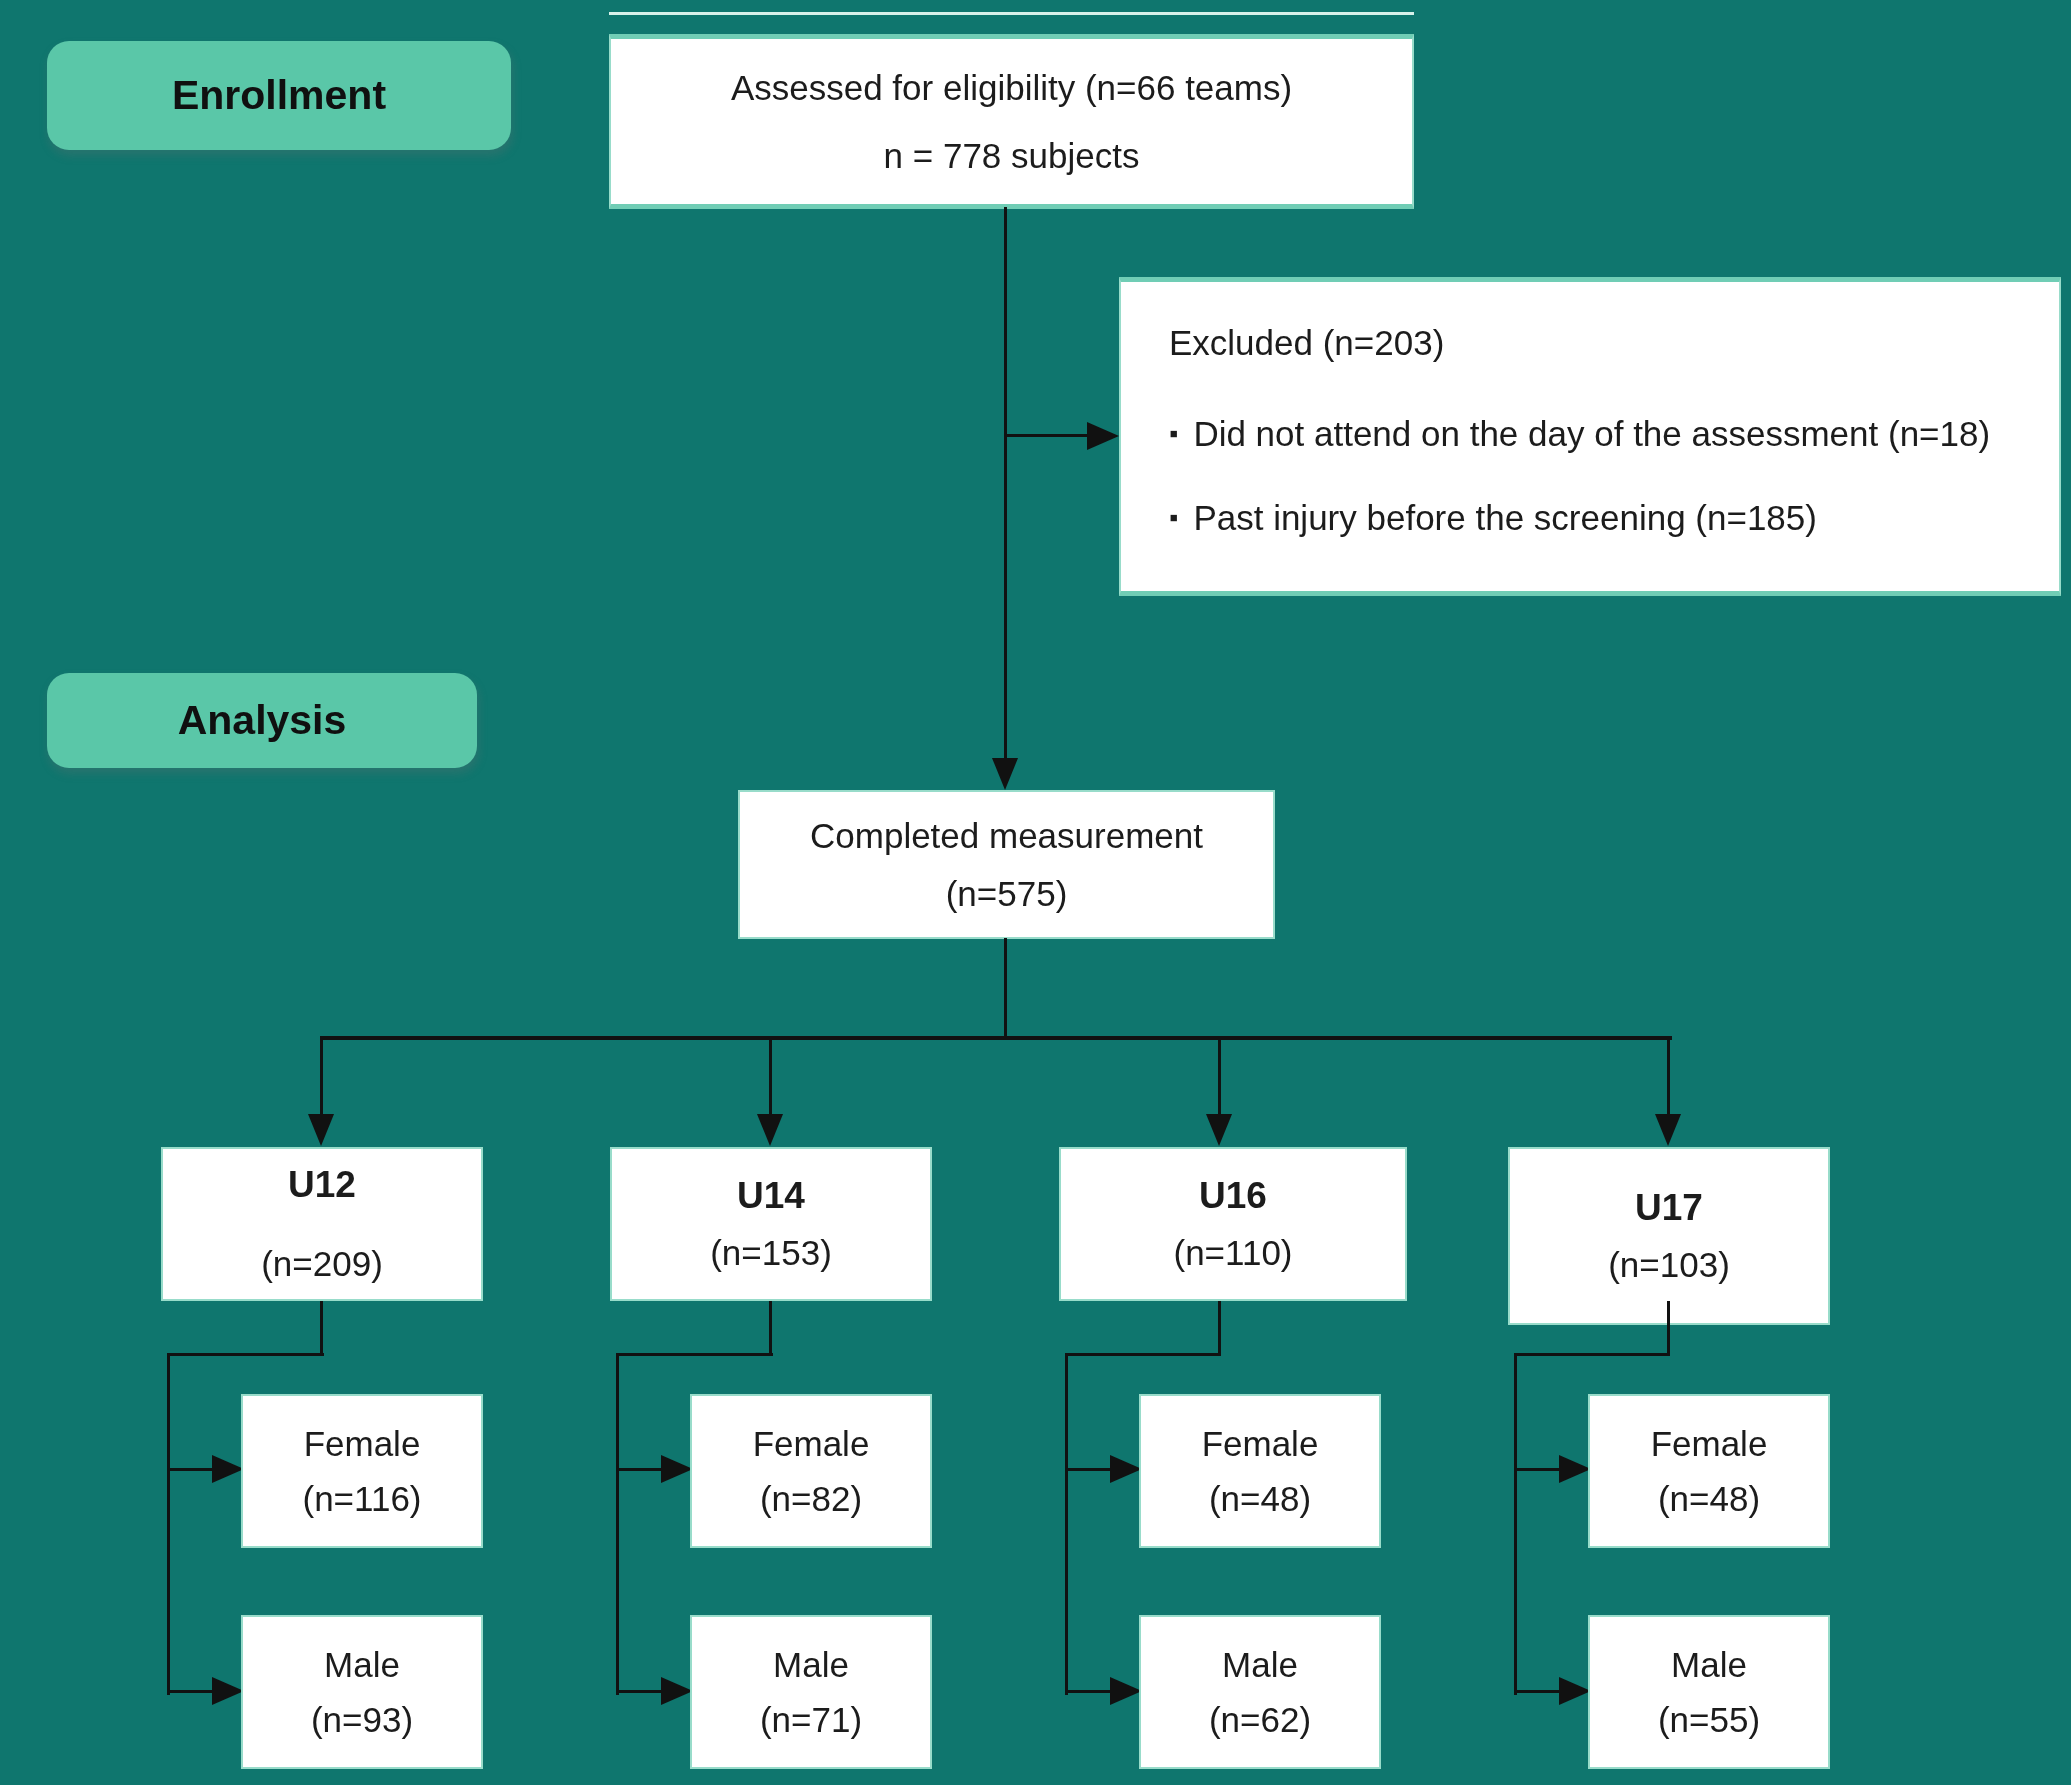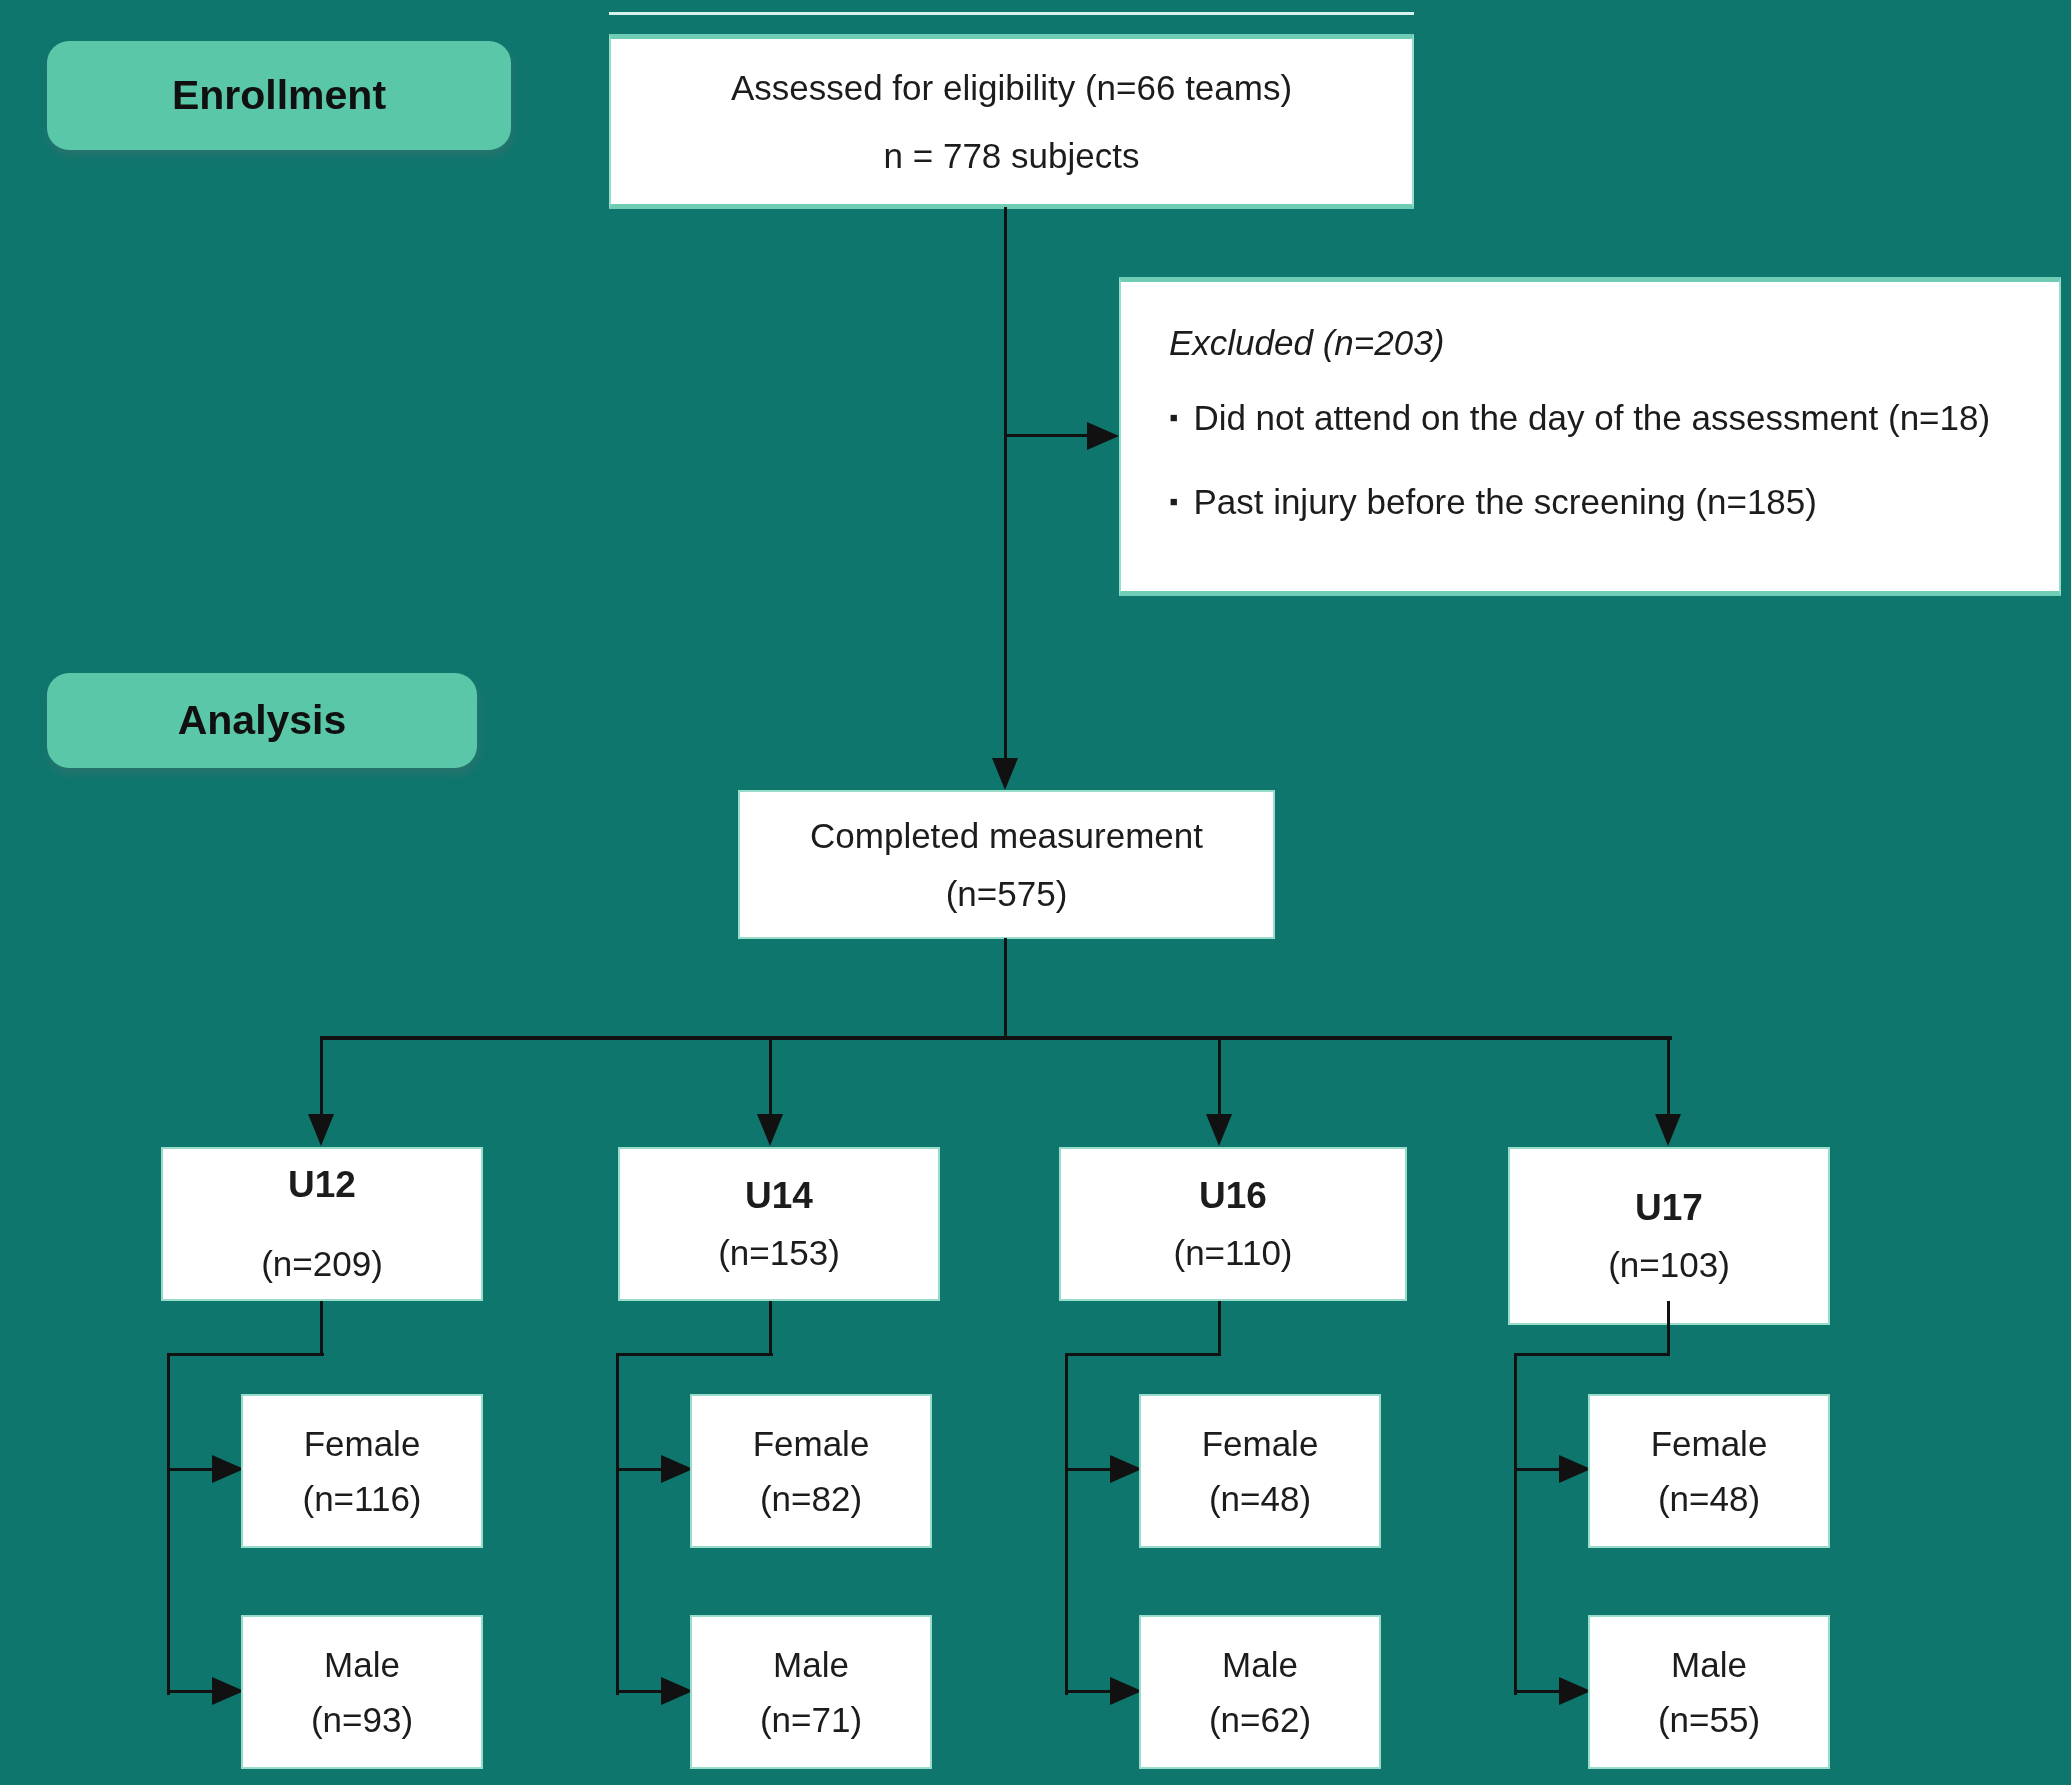--- a/index.html
+++ b/index.html
@@ -39,21 +39,21 @@
     border-top:5.1px solid var(--box-border-strong);
     border-bottom:5.1px solid var(--box-border-strong);
   }
   .box .bold{font-weight:bold;font-size:37px;}
   .gap30{gap:25.6px;} .gap18{gap:15.3px;} .gap16{gap:13.6px;} .gap14{gap:12px;}
   
   .box--left{
     align-items:flex-start;justify-content:flex-start;text-align:left;
     padding:39px 34px 0 48px;
   }
-  .excluded-title{margin-bottom:32px;font-style:italic;}
+  .excluded-title{margin-bottom:48px;}
   .bullet-line{margin-bottom:37px;display:flex;align-items:baseline;}
   .bullet-marker{font-size:25.6px;margin-right:15.3px;position:relative;top:-4.3px;}
   
   .line{background:var(--line);}
   .ghost-line{background:#d8f1ea;}
   
   .arrow-down{
     width:0;height:0;
     border-left:13.6px solid transparent;
     border-right:13.6px solid transparent;
@@ -132,21 +132,21 @@
     <div>Female</div>
     <div>(n=116)</div>
   </div>
   <div class="abs line" style="left:169px;top:1690px;width:48px;height:3.4px;"></div>
   <div class="abs arrow-right" style="left:212px;top:1677px;"></div>
   <div class="abs box gap14" style="left:241px;top:1615px;width:242px;height:154px;">
     <div>Male</div>
     <div>(n=93)</div>
   </div>
 
-  <div class="abs box gap16" style="left:610px;top:1147px;width:322px;height:154px;margin-left:8px;">
+  <div class="abs box gap16" style="left:610px;top:1147px;width:322px;height:154px;">
     <div class="bold">U14</div>
     <div>(n=153)</div>
   </div>
   <div class="abs line" style="left:769px;top:1301px;width:3.4px;height:54px;"></div>
   <div class="abs line" style="left:618px;top:1353px;width:155px;height:3.4px;"></div>
   <div class="abs line" style="left:616px;top:1353px;width:3.4px;height:342px;"></div>
   <div class="abs line" style="left:618px;top:1468px;width:48px;height:3.4px;"></div>
   <div class="abs arrow-right" style="left:661px;top:1455px;"></div>
   <div class="abs box gap14" style="left:690px;top:1394px;width:242px;height:154px;">
     <div>Female</div>

